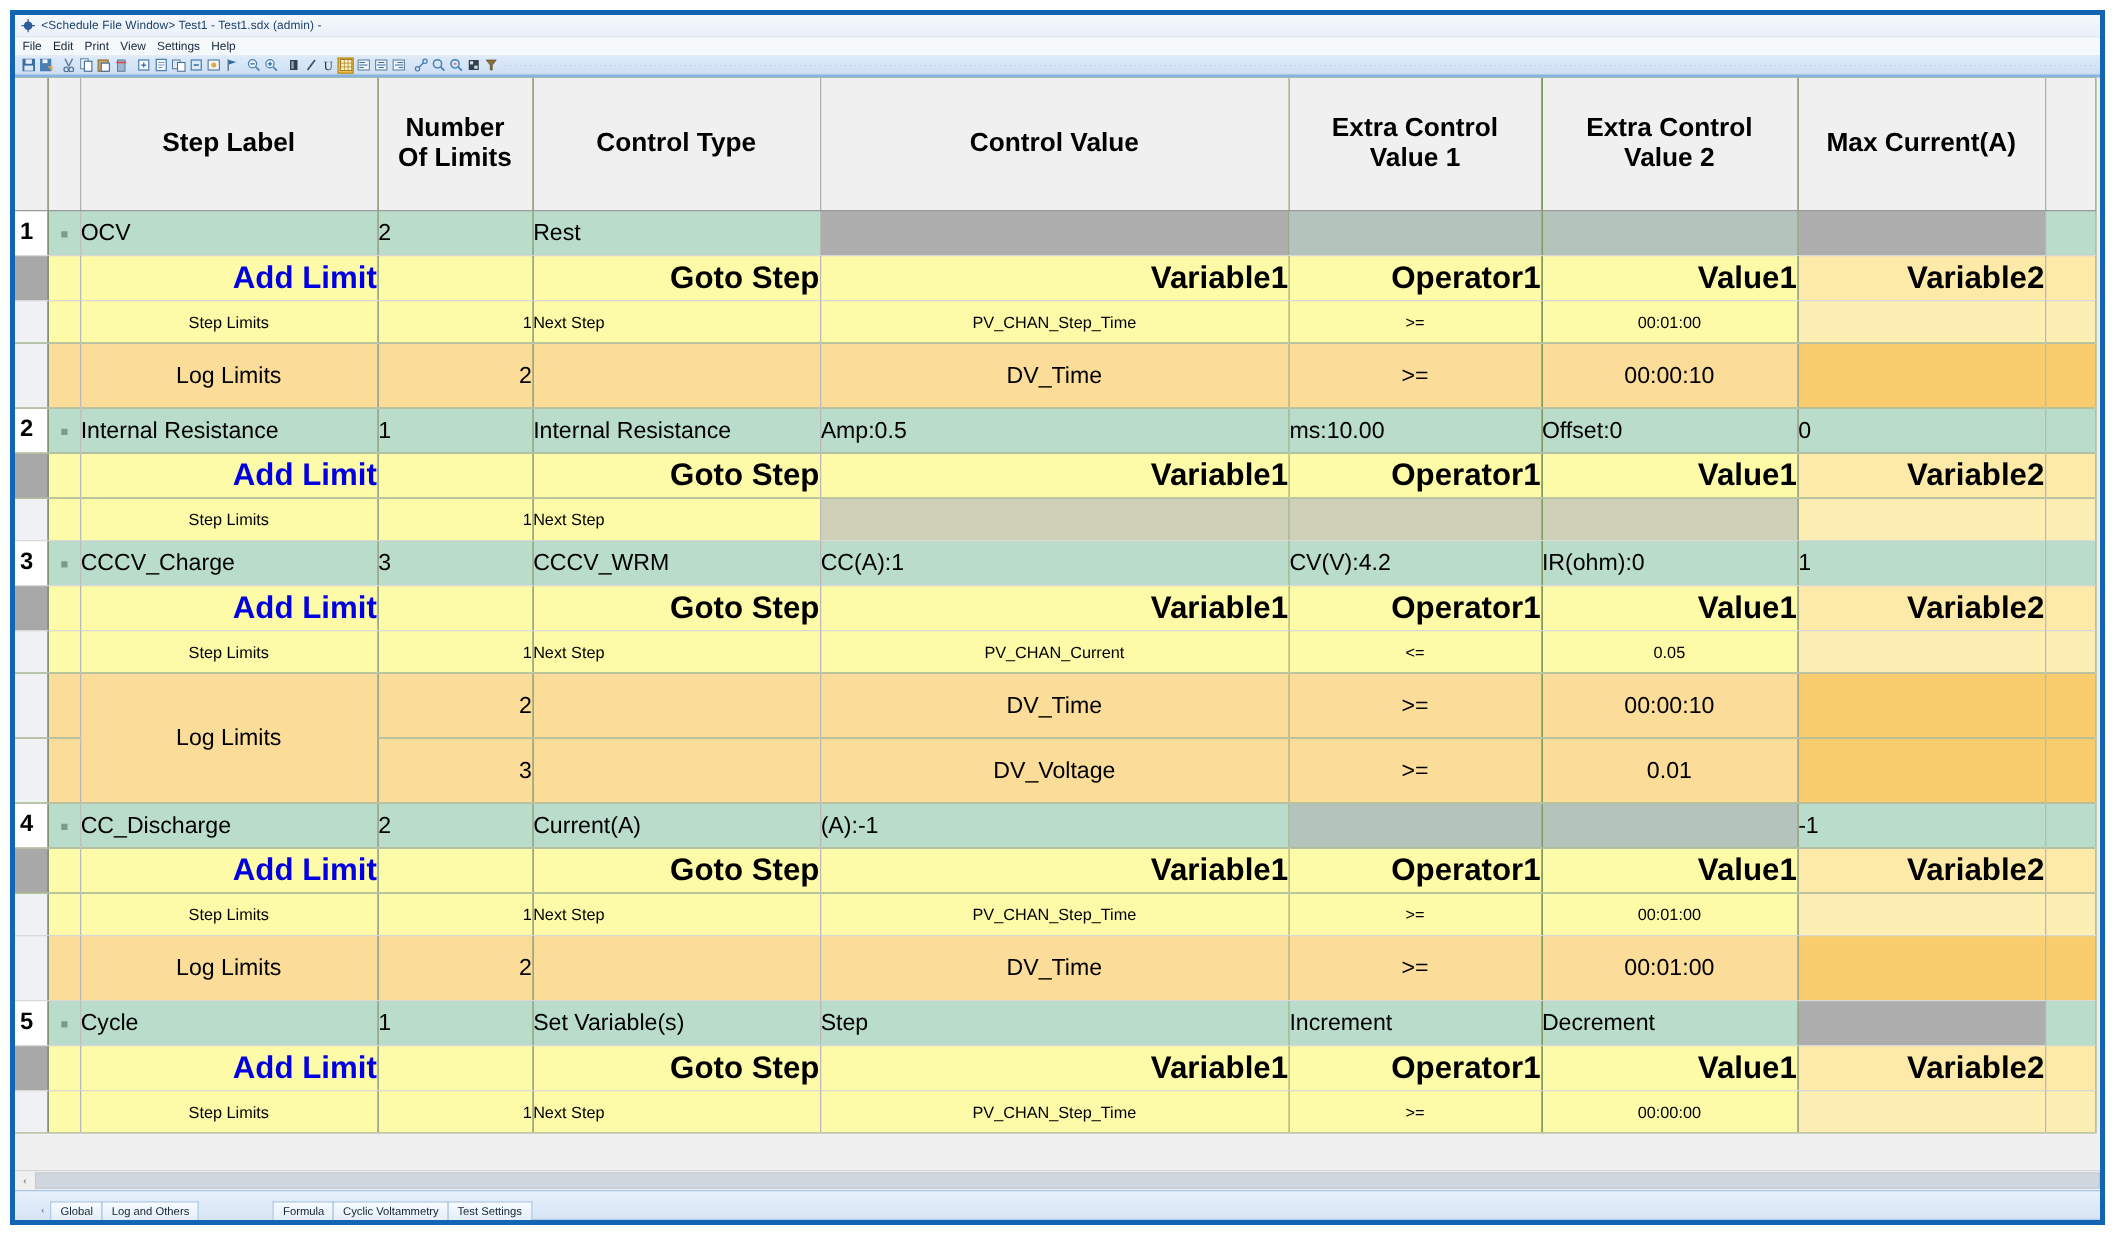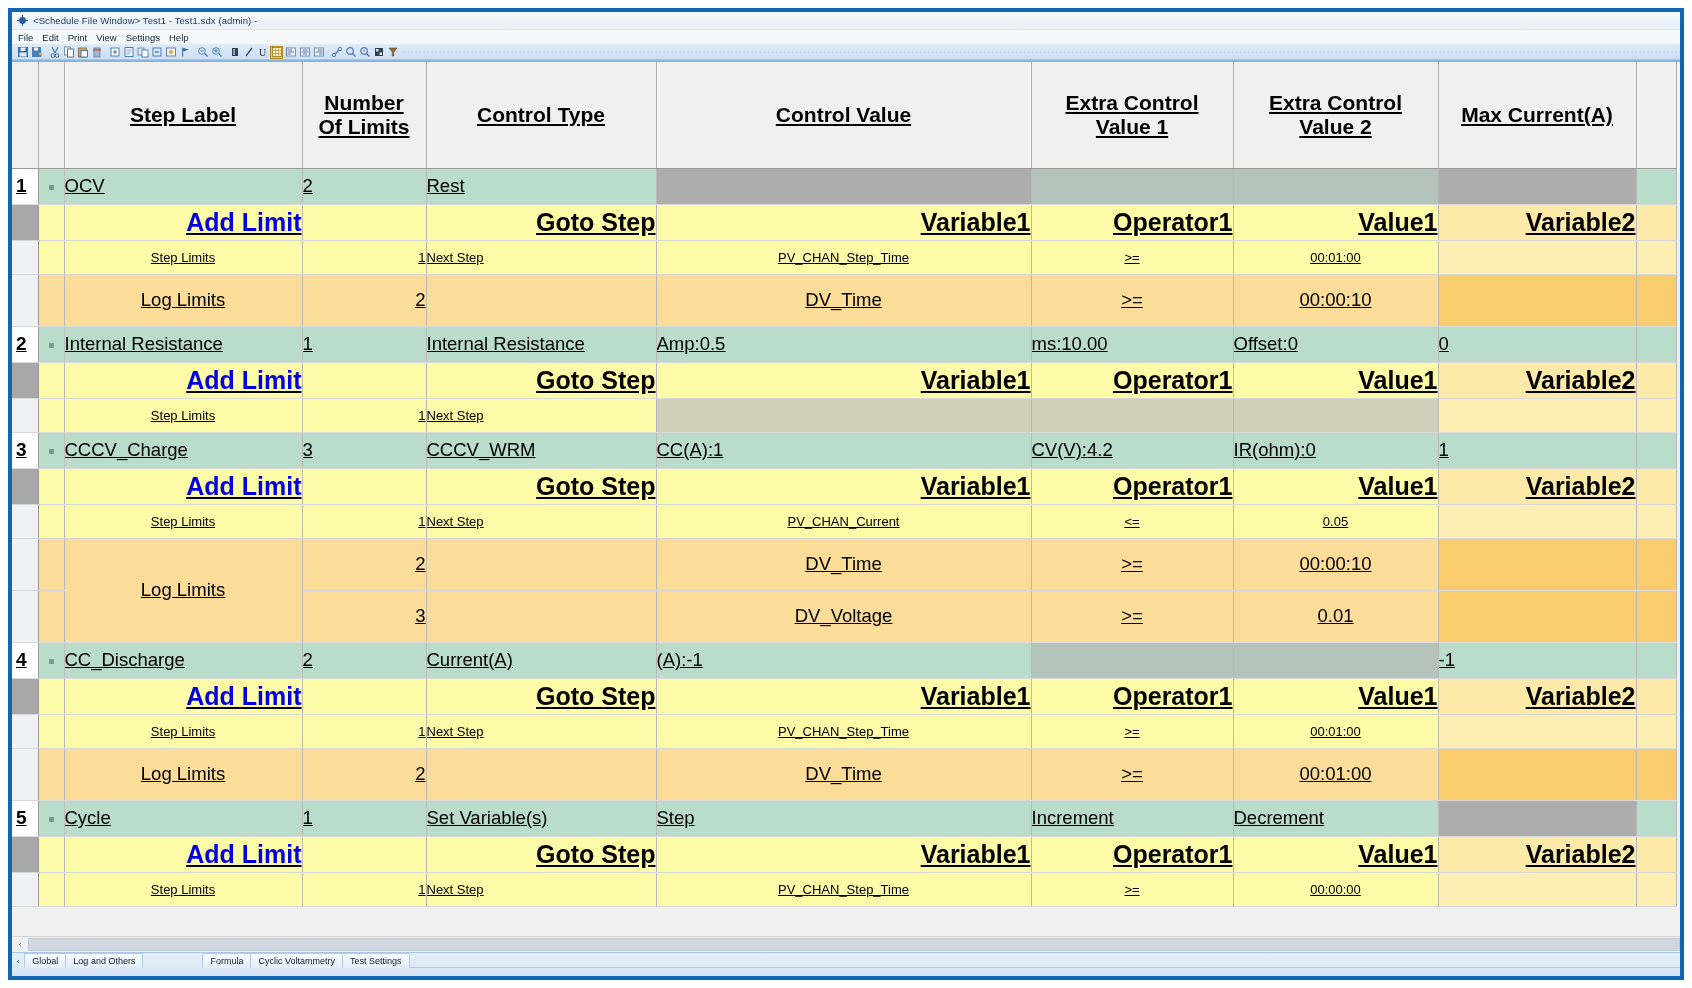--- a/index.html
+++ b/index.html
@@ -87,21 +87,20 @@
     height: 876px;
     background: #f0f0f0;
     overflow: hidden;
     border-top: 2px solid #8ab4e0;
   }
   table.sched {
     border-collapse: collapse;
     table-layout: fixed;
     width: 1664px;
     background: #4d7c0f;
-    text-decoration: underline;
   }
   table.sched td, table.sched th {
     padding: 0;
     margin: 0;
     border-right: 1px solid #b9b9b9;
     border-bottom: 1px solid #d8d8d8;
     font-size: 18.5px;
     color: #000000;
     overflow: hidden;
     white-space: nowrap;
@@ -205,22 +204,22 @@
   #hscroll .hs-track {
     flex: 1; height: 13px;
     background: #d0d7de;
     border: 1px solid #c2cad2;
   }
 
   
   #tab-strip {
     height: 32px;
     background: linear-gradient(to bottom,#e7f0fa 0%,#cfe0f3 100%);
-    display: flex; align-items: flex-start;
-    padding-left: 4px;
+    display: flex; align-items: center;
+    padding-left: 20px;
     border-top: 1px solid #a9c6e4;
   }
   #tab-strip .tabnav {
     display:flex; align-items:center;
     height: 16px; margin-right: 4px;
   }
   #tab-strip .tabnav span {
     font-size: 7px; color: #3c5b7d; padding: 0 1px;
   }
   #tab-strip .tab {

